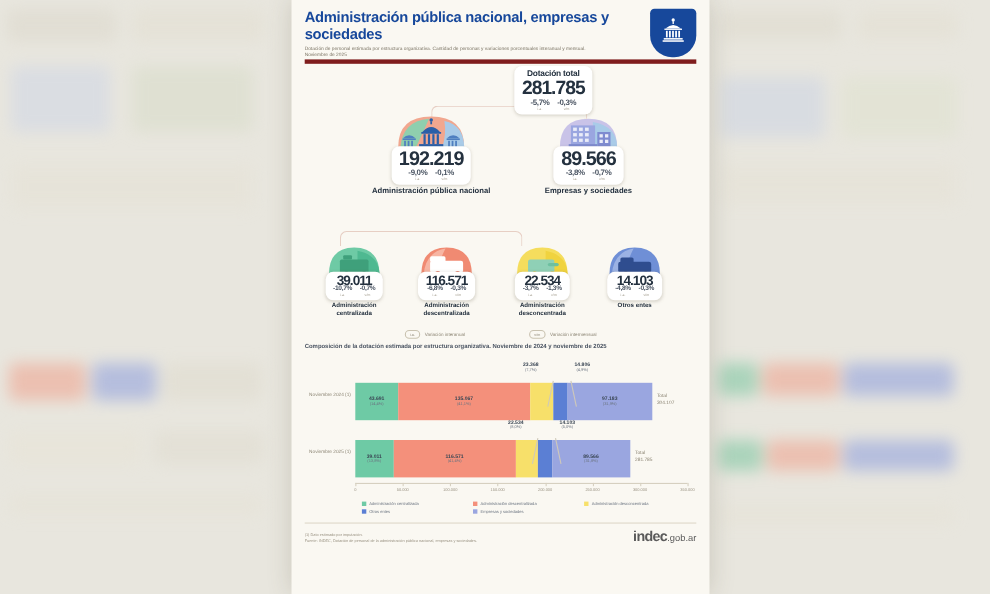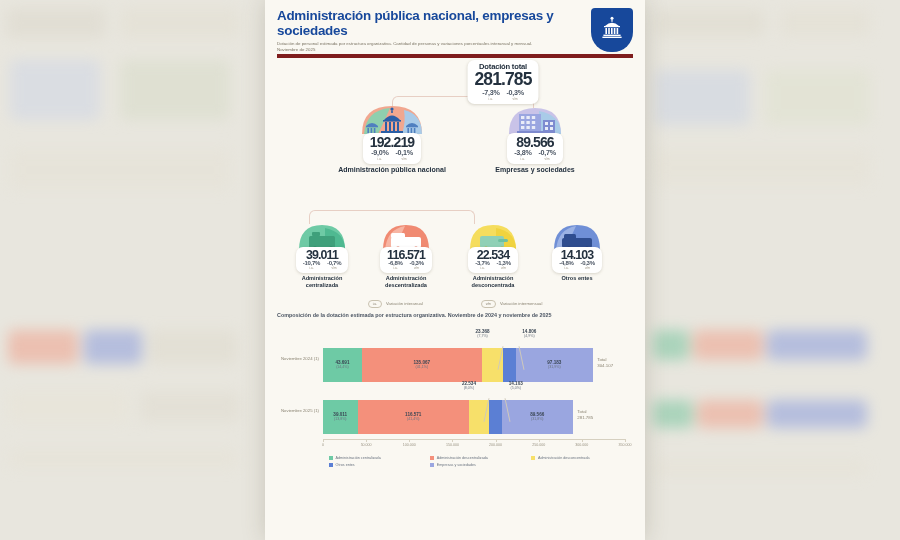--- a/index.html
+++ b/index.html
@@ -37,21 +37,21 @@
   
   .tree { position: relative; height: 250px; }
   .node { position: absolute; text-align: center; }
   .pill {
     background: #fff; border-radius: 7px; padding: 2px 7px 3px;
     box-shadow: 0 1px 3px rgba(100,90,70,.22);
     display: inline-block; position: relative; z-index: 3;
   }
   .pill .cap { font-size: 7.6px; font-weight: bold; color: #24313f; letter-spacing: -.2px; }
   .pill .big { font-size: 17.5px; font-weight: bold; color: #24313f; letter-spacing: -.9px; line-height: 1.02; }
-  .pill .big.mid { font-size: 14px; }
+  .pill .big.mid { font-size: 18px; }
   .pill .big.sm { font-size: 12.4px; }
   .pcts { display: flex; gap: 7px; justify-content: center; margin-top: -1px; }
   .pct { text-align: center; }
   .pct .v { font-size: 7.2px; color: #4b5563; font-weight: bold; letter-spacing: -.3px; }
   .pct .t { font-size: 3.1px; color: #9a9383; letter-spacing: .1px; }
   .pcts.sm .v { font-size: 6px; }
   .caption { font-size: 7px; line-height: 1.2; color: #24313f; font-weight: bold; margin-top: 2px; }
   .caption.sm { font-size: 5.6px; }
   .art { position: relative; height: 34px; margin-bottom: -7px; z-index: 1; display:flex; align-items:flex-end; justify-content:center;}
   .art svg { display: block; }
@@ -144,21 +144,21 @@
 
     <div class="connector" style="left:115px;top:38px;width:142px;height:12px;border-radius:6px 6px 0 0;"></div>
     <div class="connector" style="left:32px;top:152px;width:166px;height:14px;border-radius:6px 6px 0 0;"></div>
 
     <div class="node" style="left:50%;top:2px;transform:translateX(-50%);margin-left:48px;">
       <div class="pill">
         <div class="cap">Dotación total</div>
         <div class="big">281.785</div>
         <div class="pcts">
           <div class="pct">
-            <div class="v">-7,3%</div>
+            <div class="v">-5,7%</div>
             <div class="t">i.a.</div>
           </div>
           <div class="pct">
             <div class="v">-0,3%</div>
             <div class="t">v/m</div>
           </div>
         </div>
       </div>
     </div>
 
@@ -479,13 +479,20 @@
     <div class="l2">
       <span class="sw" style="background:#5b7fd4"></span>
       <span class="lb">Otros entes</span>
     </div>
     <div class="l2">
       <span class="sw" style="background:#9aa6e0"></span>
       <span class="lb">Empresas y sociedades</span>
     </div>
   </div>
 
+  <div class="foot">
+    <div class="notes">
+      <div>(1) Dato estimado por imputación.</div>
+      <div>Fuente: INDEC, Dotación de personal de la administración pública nacional, empresas y sociedades.</div>
+    </div>
+    <div class="brand"><span style="font-size:13px;font-weight:bold;letter-spacing:-.6px;">indec</span><span>.gob.ar</span></div>
+  </div>
 </div>
 
 </body></html>

